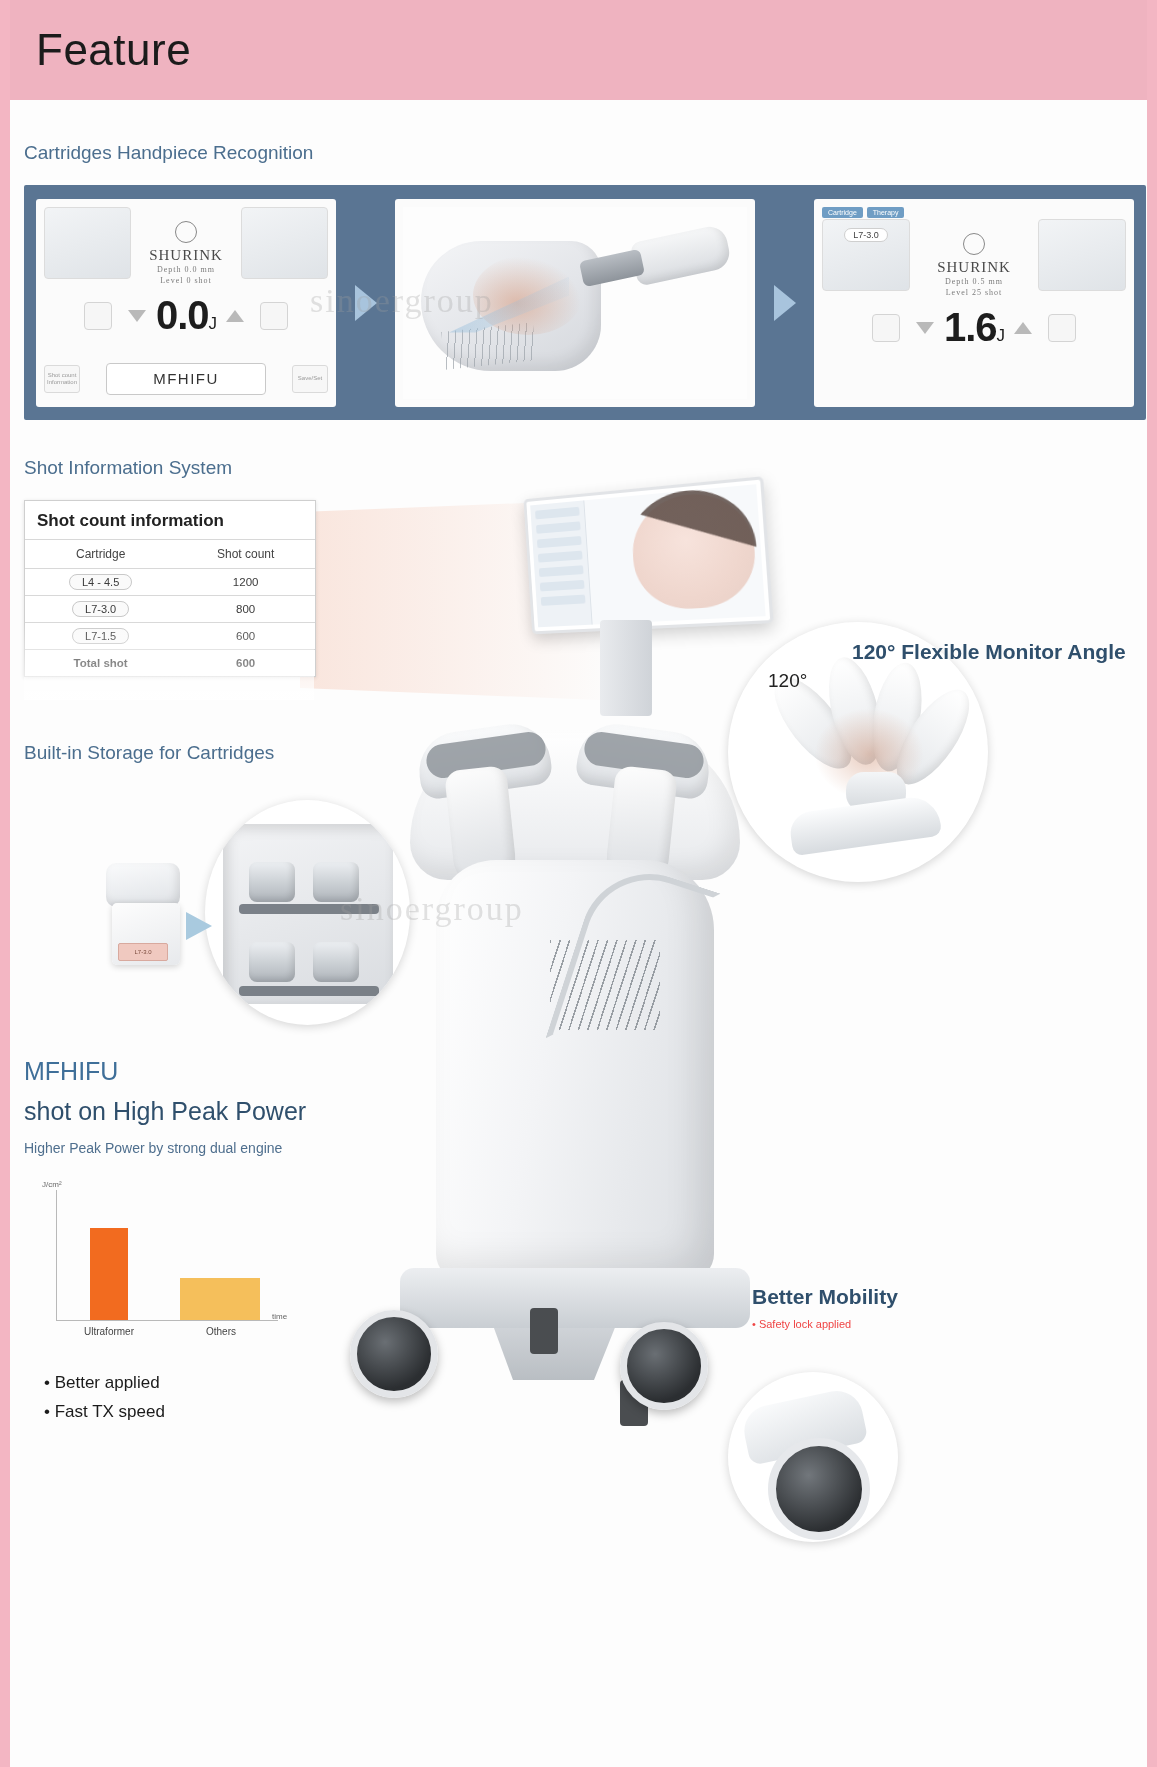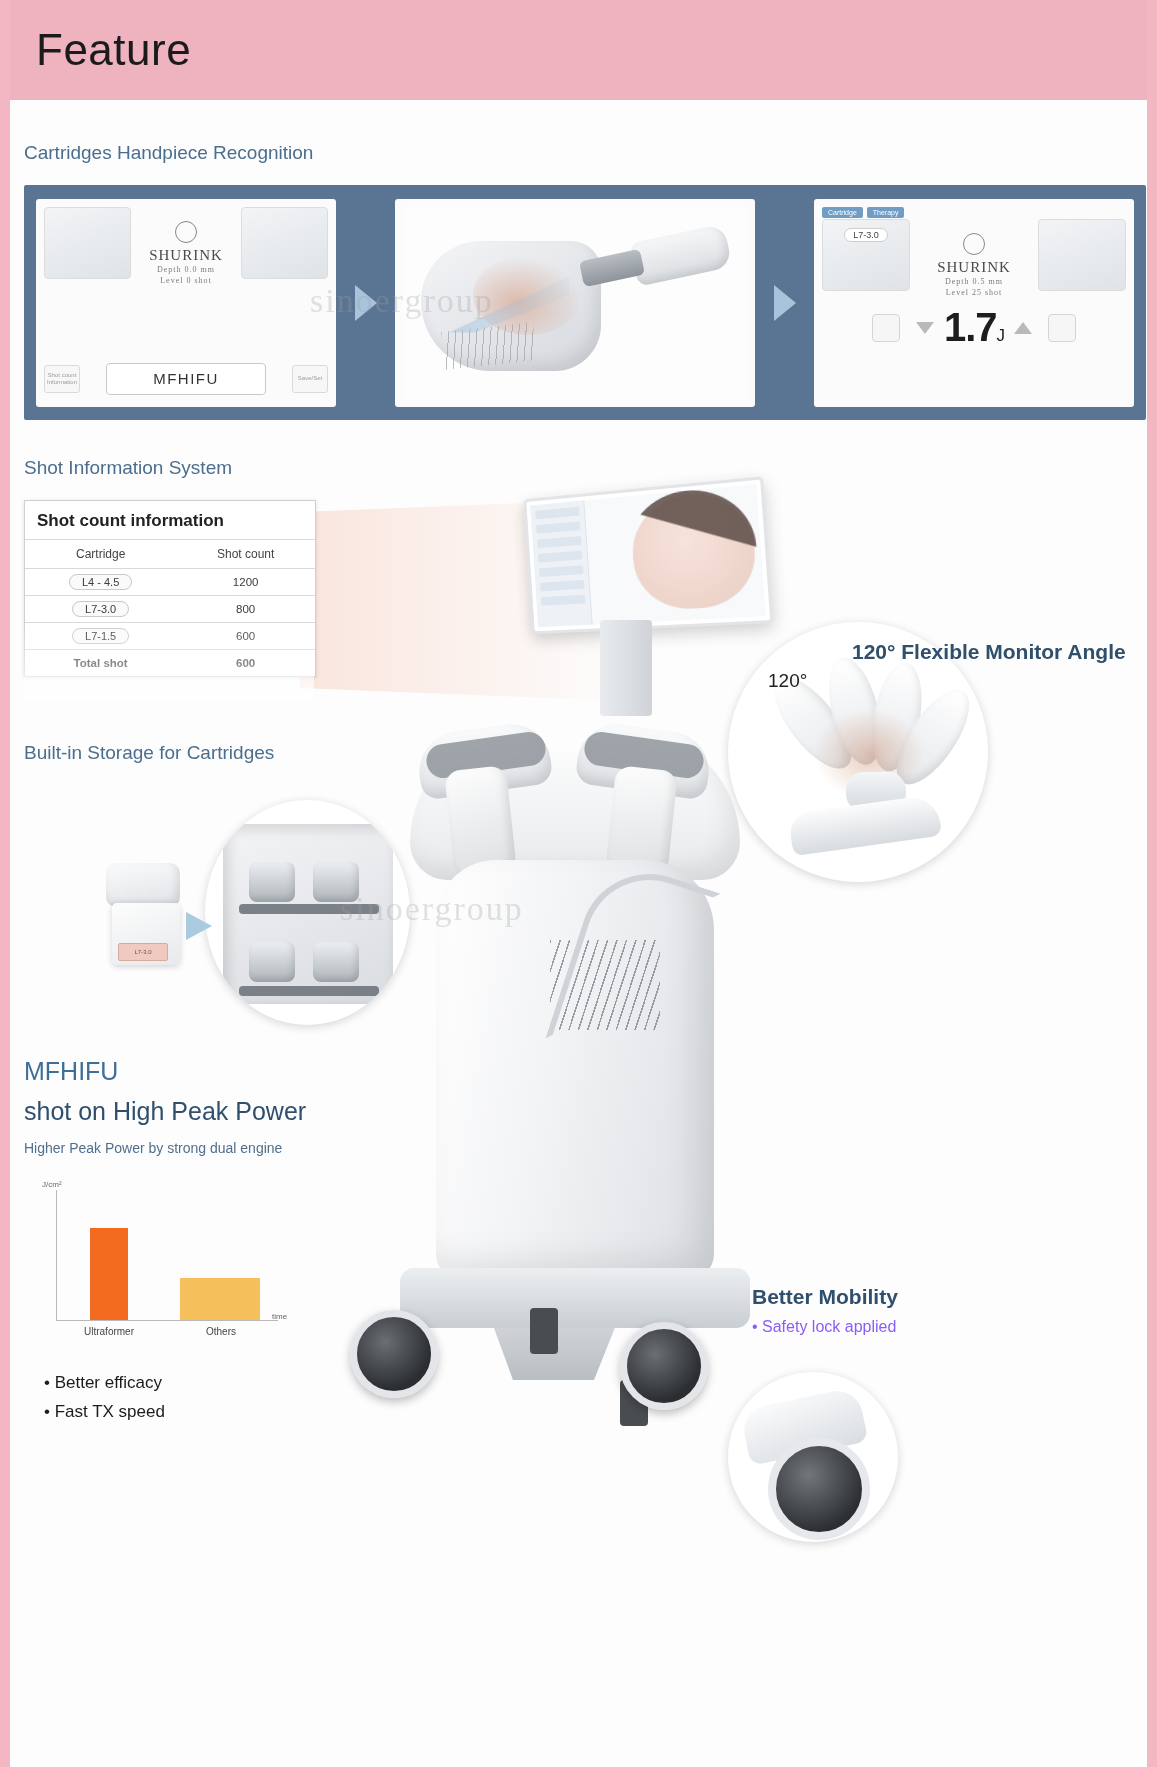--- a/index.html
+++ b/index.html
@@ -372,21 +372,21 @@
   .bar-cap.c1{left:48px;width:66px;}
   .bar-cap.c2{left:150px;width:86px;}
   .bullets{
     position:absolute;left:34px;top:1368px;font-size:17px;color:#1b1b1b;line-height:29px;
   }
   
   .mob-title{
     position:absolute;left:742px;top:1285px;font-size:21px;color:#2f4f6c;font-weight:700;
   }
   .mob-sub{
-    position:absolute;left:742px;top:1318px;font-size:16px;color:#8b5cf6;
+    position:absolute;left:742px;top:1318px;font-size:11px;color:#ef4444;
   }
   .circ-wheel{left:718px;top:1372px;width:170px;height:170px;}
   .zw-body{
     position:absolute;left:16px;top:26px;width:120px;height:56px;
     background:linear-gradient(170deg,#fbfcfd,#d9dde1);border-radius:26px 26px 12px 12px;
     transform:rotate(-12deg);
   }
   .zw-wheel{
     position:absolute;left:40px;top:66px;width:86px;height:86px;border-radius:50%;
     background:radial-gradient(circle at 38% 34%,#72777c,#2c2f32 72%);
@@ -418,20 +418,29 @@
       <div class="scr">
         <div class="scr-top">
           <div class="cart-box"></div>
           <div class="brand">
             <span class="ring"></span>
             <span>SHURINK</span>
             <div class="mini-row">Depth 0.0 mm</div>
             <div class="mini-row">Level 0 shot</div>
           </div>
           <div class="cart-box"></div>
+        </div>
+        <div class="scr-mid">
+          <div class="sq"></div>
+          <div class="tri down"></div>
+          <div class="bigval">
+            <span>0.0</span><sub>J</sub>
+          </div>
+          <div class="tri up"></div>
+          <div class="sq"></div>
         </div>
         <div class="scr-bot">
           <div class="tinybox">Shot count Information</div>
           <div class="standby">MFHIFU</div>
           <div class="tinybox">Save/Set</div>
         </div>
       </div>
     </div>
 
     <div class="arrow"></div>
@@ -468,21 +477,21 @@
             <span>SHURINK</span>
             <div class="mini-row">Depth 0.5 mm</div>
             <div class="mini-row">Level 25 shot</div>
           </div>
           <div class="cart-box"></div>
         </div>
         <div class="scr-mid">
           <div class="sq"></div>
           <div class="tri down"></div>
           <div class="bigval">
-            <span>1.7</span><sub>J</sub>
+            <span>1.6</span><sub>J</sub>
           </div>
           <div class="tri up"></div>
           <div class="sq"></div>
         </div>
       </div>
     </div>
   </div>
 
   <div class="wm wm1">sinoergroup</div>
 
@@ -596,21 +605,21 @@
     <div class="axis-y"></div>
     <div class="axis-x"></div>
     <div class="bar b1"></div>
     <div class="bar b2"></div>
     <div class="bar-cap c1">Ultraformer</div>
     <div class="bar-cap c2">Others</div>
     <div class="xlab">time</div>
   </div>
 
   <div class="bullets">
-    <div>• Better efficacy</div>
+    <div>• Better applied</div>
     <div>• Fast TX speed</div>
   </div>
 
   <div class="mob-title">Better Mobility</div>
   <div class="mob-sub">• Safety lock applied</div>
   <div class="circ circ-wheel">
     <div class="zw-body"></div>
     <div class="zw-wheel"></div>
   </div>
 

